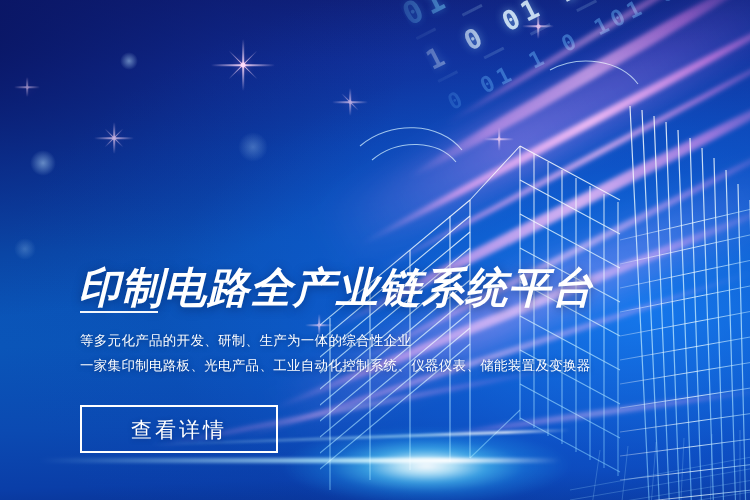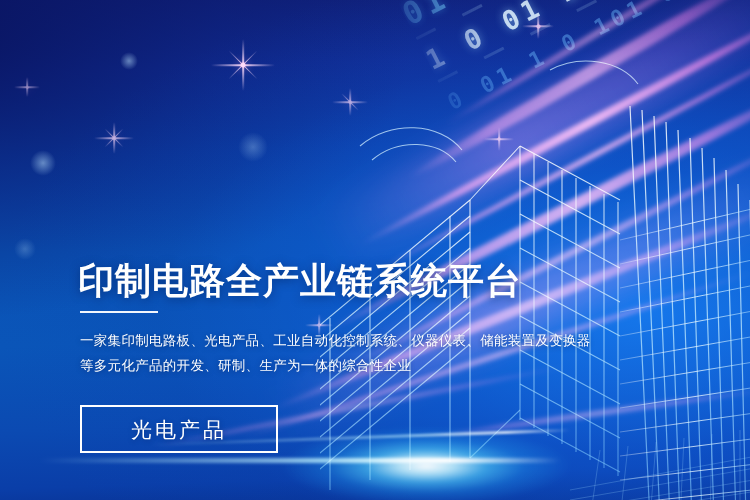--- a/index.html
+++ b/index.html
@@ -192,27 +192,28 @@
     position:absolute; left:80px; top:196px;
     font-size:27px;
     font-weight:400;
     color:#ffffff;
     letter-spacing:4px;
     line-height:1;
     text-shadow:0 1px 6px rgba(0,30,90,.45);
   }
   .headline{
     position:absolute; left:78px; top:238px;
-    font-size:36px;
+    font-size:42px;
     font-weight:700;
     color:#ffffff;
     letter-spacing:1px;
     line-height:1.05;
     white-space:nowrap;
     text-shadow:0 2px 10px rgba(0,25,80,.5);
+    font-style:italic;
   }
   .divider{
     position:absolute; left:80px; top:311px;
     width:78px; height:2px;
     background:#ffffff;
     opacity:.95;
   }
   .desc{
     position:absolute; left:80px; top:328px;
     width:500px;
@@ -379,19 +380,19 @@
   </div>
   <div class="dot" style="left:30px;top:150px;width:26px;height:26px;"></div>
   <div class="dot" style="left:120px;top:52px;width:18px;height:18px;"></div>
   <div class="dot" style="left:238px;top:132px;width:30px;height:30px;opacity:.6;"></div>
   <div class="dot" style="left:14px;top:238px;width:22px;height:22px;opacity:.5;"></div>
 
   <div class="content">
     <h1 class="headline">印制电路全产业链系统平台</h1>
     <div class="divider"></div>
     <div class="desc">
+      <div>等多元化产品的开发、研制、生产为一体的综合性企业</div>
       <div>一家集印制电路板、光电产品、工业自动化控制系统、仪器仪表、储能装置及变换器</div>
-      <div>等多元化产品的开发、研制、生产为一体的综合性企业</div>
     </div>
-    <button class="cta">光电产品</button>
+    <button class="cta">查看详情</button>
   </div>
 
 </div>
 
 </body></html>

